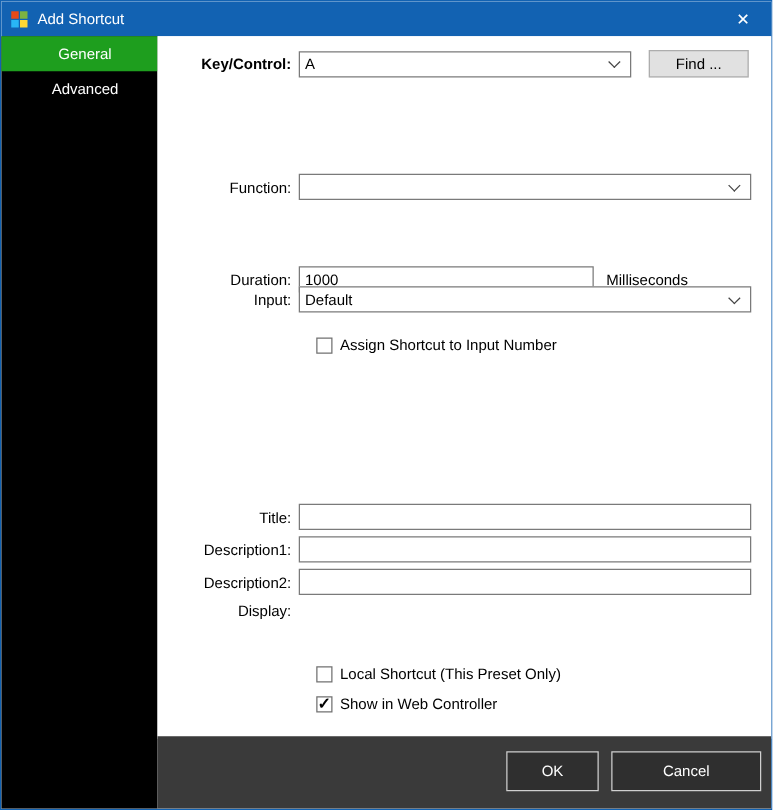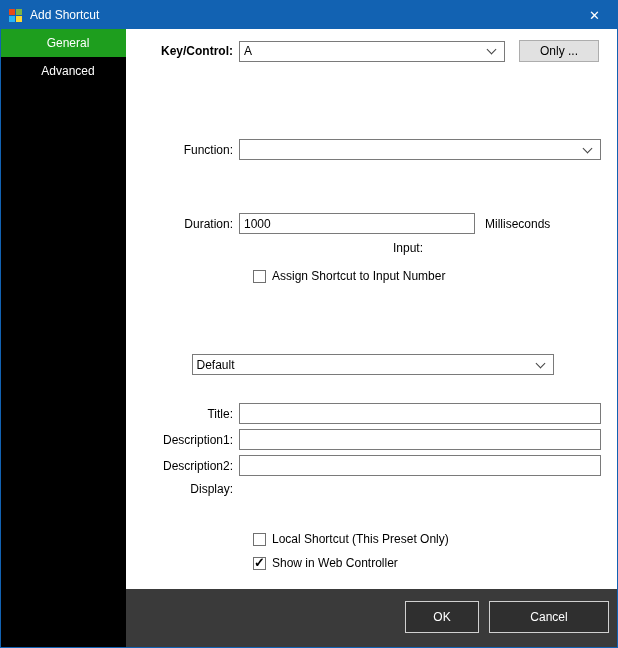--- a/index.html
+++ b/index.html
@@ -140,38 +140,38 @@
   </div>
 
   <div class="main">
 
     <div class="row" style="top:11px;align-items:center;">
       <span class="lbl bold">Key/Control:</span>
       <div class="combo" style="width:266px;">
         <span class="val">A</span>
         <span class="chev"></span>
       </div>
-      <button class="btn-light">Only ...</button>
+      <button class="btn-light">Find ...</button>
     </div>
 
     <div class="row" style="top:110px;">
       <span class="lbl">Function:</span>
       <div class="combo" style="width:362px;">
         <span class="val"></span>
         <span class="chev"></span>
       </div>
     </div>
 
     <div class="row" style="top:184px;">
       <span class="lbl">Duration:</span>
       <input class="textbox" style="width: 236px;" value="1000">
       <span class="suffix">Milliseconds</span>
     </div>
 
-    <div class="row" style="top:212px;flex-direction:column;">
+    <div class="row" style="top:200px;">
       <span class="lbl">Input:</span>
       <div class="combo" style="width:362px;">
         <span class="val">Default</span>
         <span class="chev"></span>
       </div>
     </div>
 
     <div class="cbrow" style="top:240px; left:127px;">
       <span class="checkbox" data-checked="false"></span>
       <span>Assign Shortcut to Input Number</span>

